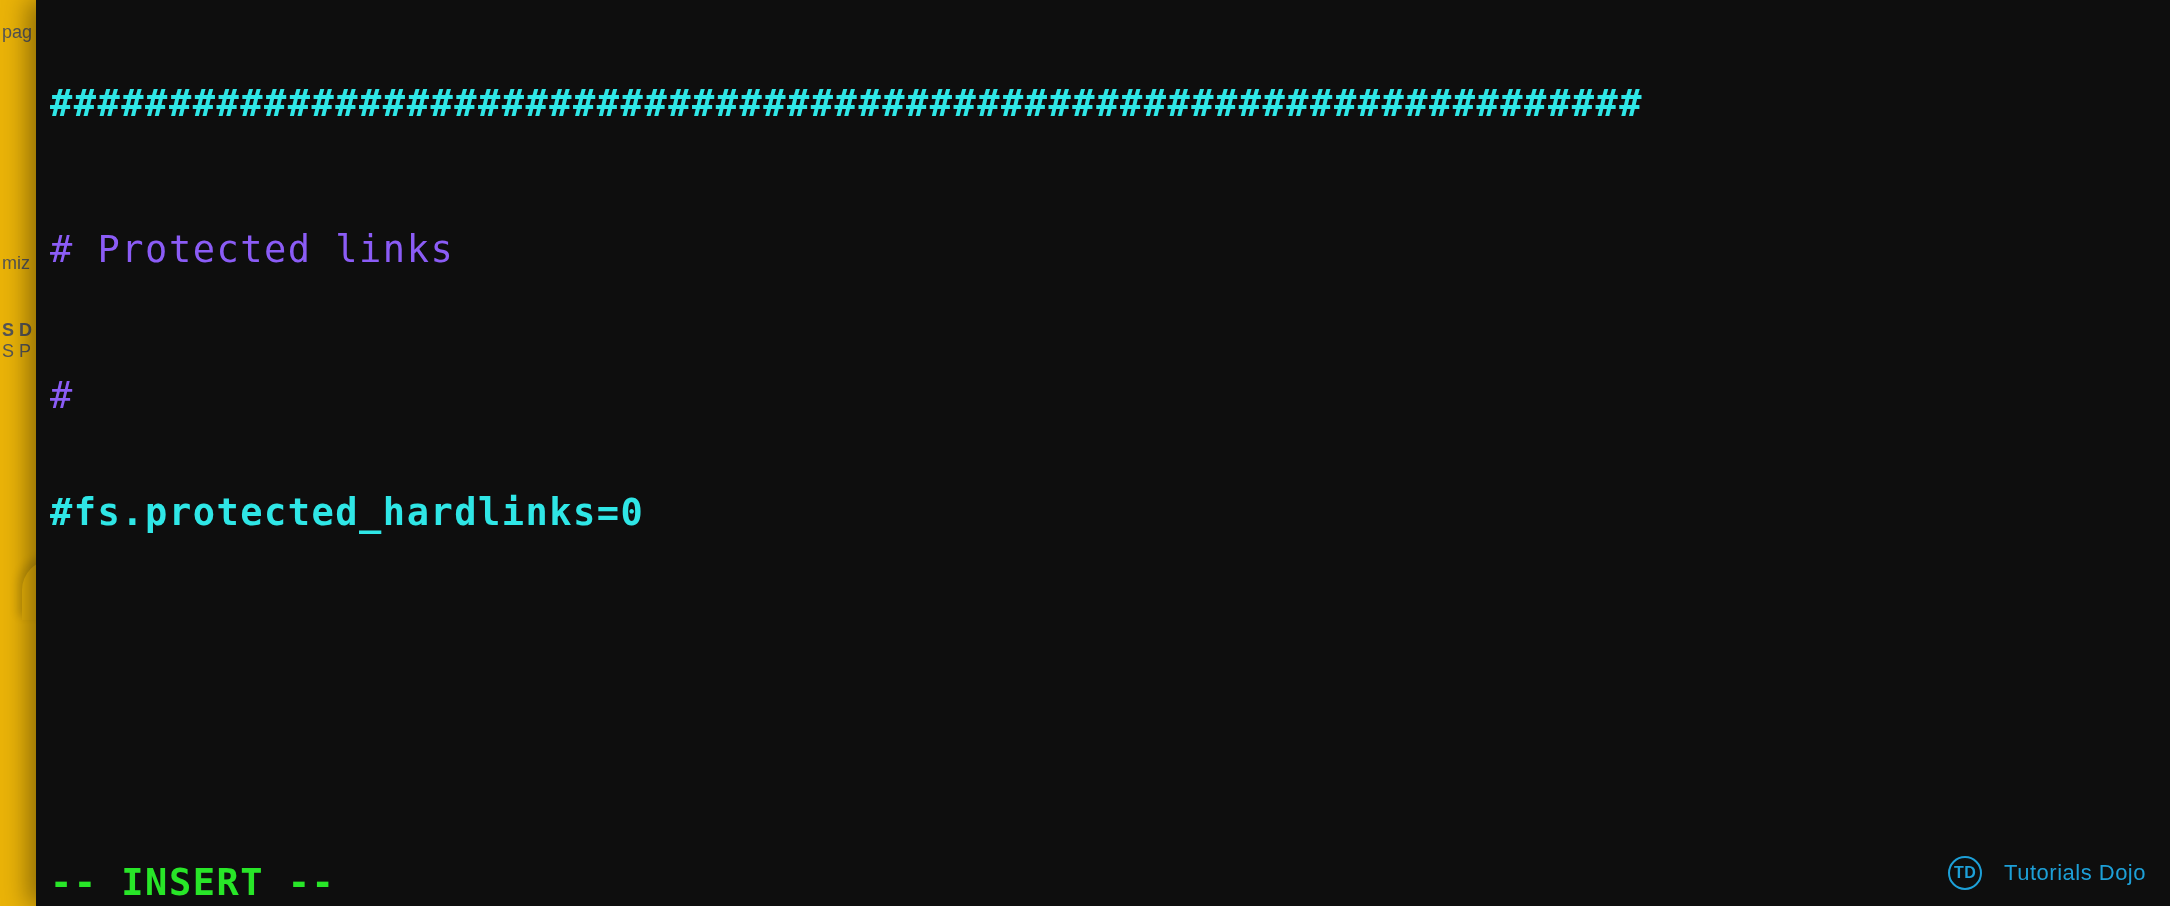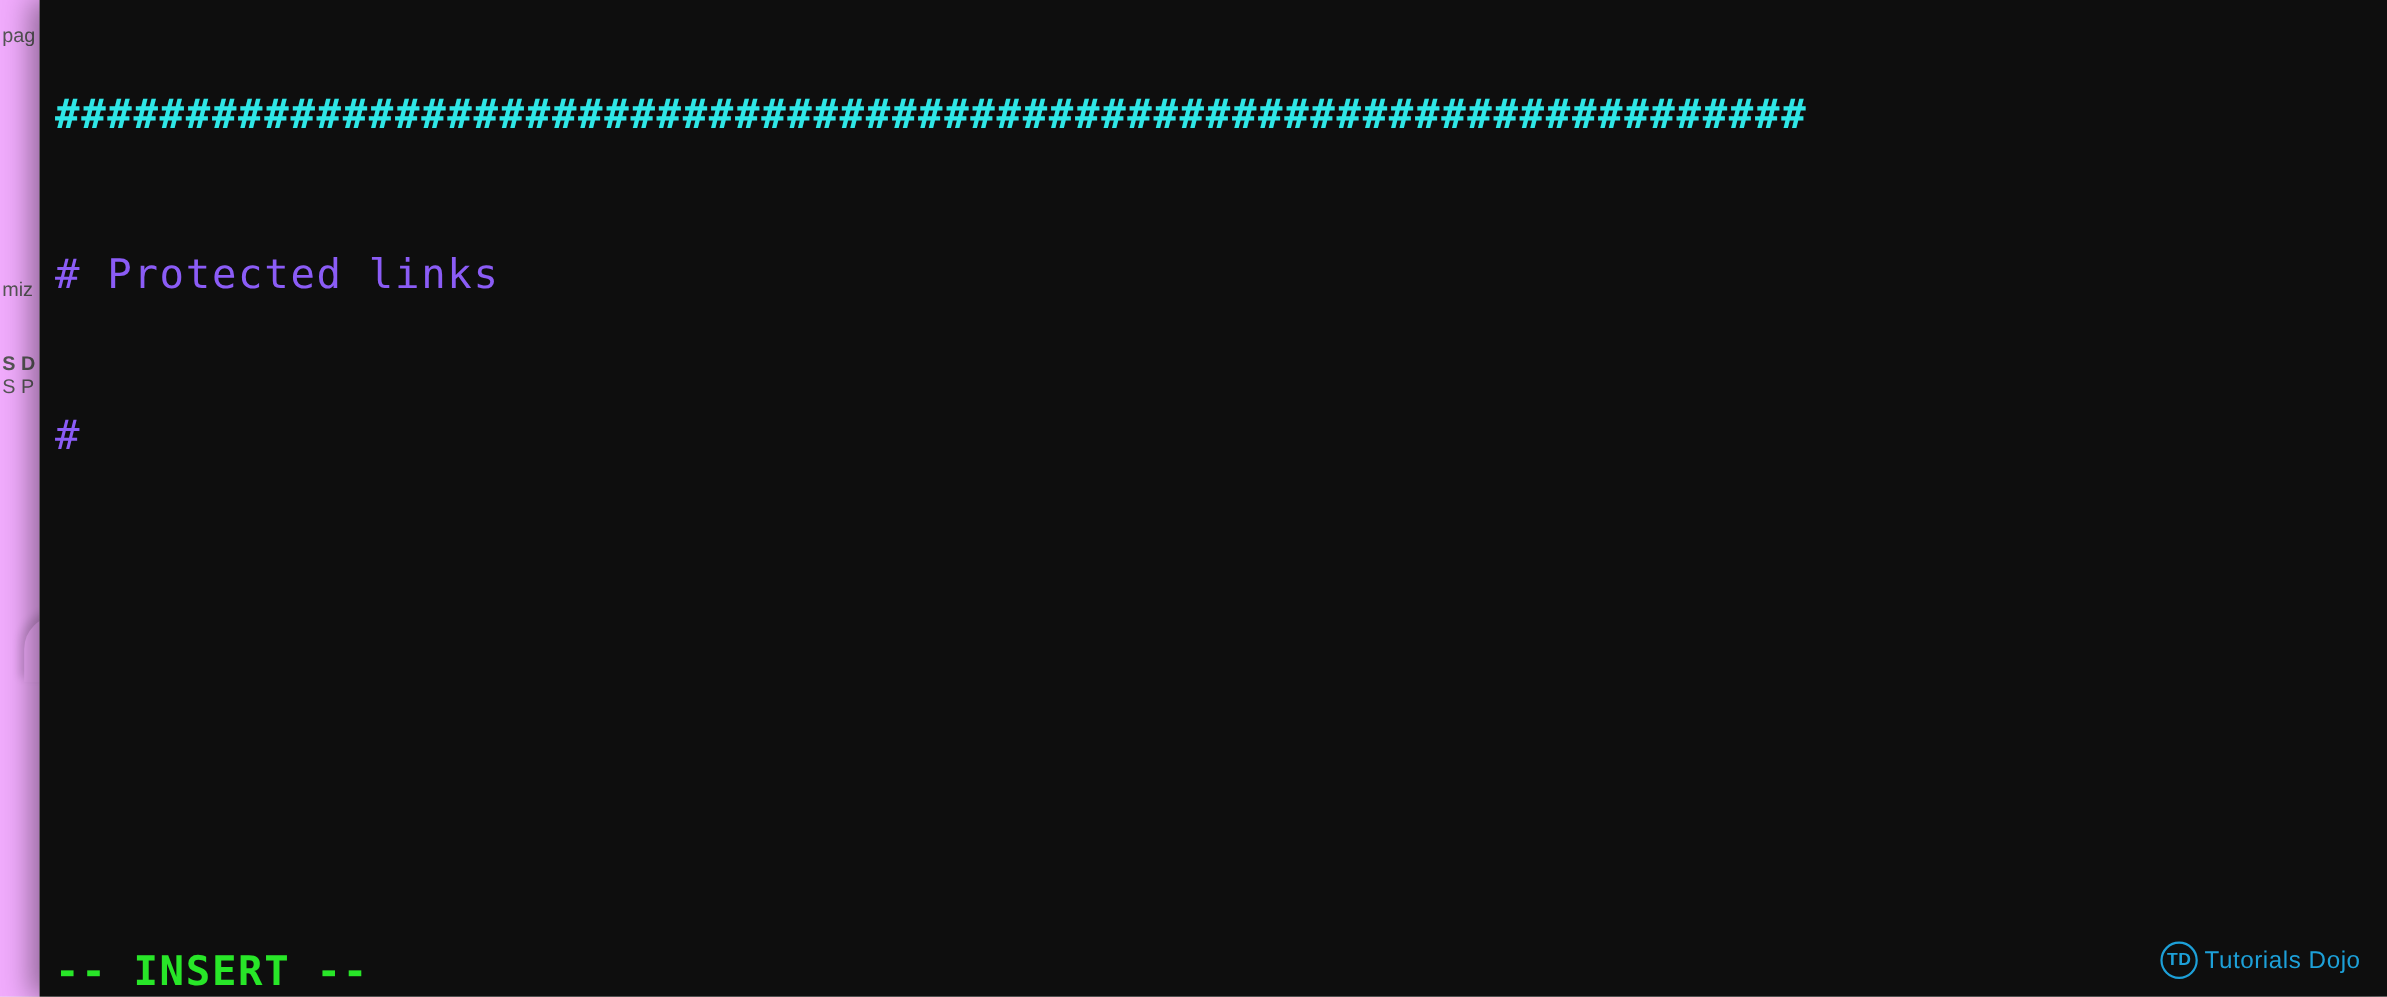--- a/index.html
+++ b/index.html
@@ -12,21 +12,21 @@
     font-family: "Menlo", "Consolas", "DejaVu Sans Mono", monospace;
   }
 
   
   .bg-sliver {
     position: absolute;
     left: 0;
     top: 0;
     width: 36px;
     height: 906px;
-    background: #f0abfc;
+    background: #eab308;
     font-family: -apple-system, Helvetica, Arial, sans-serif;
     color: #555;
     font-size: 18px;
     overflow: hidden;
   }
   .bg-sliver div {
     white-space: nowrap;
     padding-left: 2px;
   }
   .bg-sliver .pad-top1 { margin-top: 22px; }
@@ -73,21 +73,21 @@
     font-size: 37px;
     letter-spacing: 1.5px;
   }
 
   .watermark {
     position: absolute;
     right: 24px;
     bottom: 16px;
     display: flex;
     align-items: center;
-    gap: 6px;
+    gap: 22px;
     color: #1da0d8;
     font-family: -apple-system, Helvetica, Arial, sans-serif;
     font-size: 22px;
     letter-spacing: 0.5px;
   }
   .watermark .td-badge {
     width: 34px;
     height: 34px;
     border: 2.5px solid #1da0d8;
     border-radius: 50%;
@@ -107,20 +107,21 @@
   <div class="pad-top2">miz</div>
   <div class="pad-top3">S D</div>
   <div class="pad-top4">S P</div>
   <div class="shadow-edge"></div>
 </div>
 
 <div class="terminal">
   <span class="line cyan-b">###################################################################</span>
   <span class="line cyan"># Protected links</span>
   <span class="line cyan">#</span>
+  <span class="line cyan-b">#fs.protected_hardlinks=0</span>
   
   
   
   
   
   
   
   
   
 

